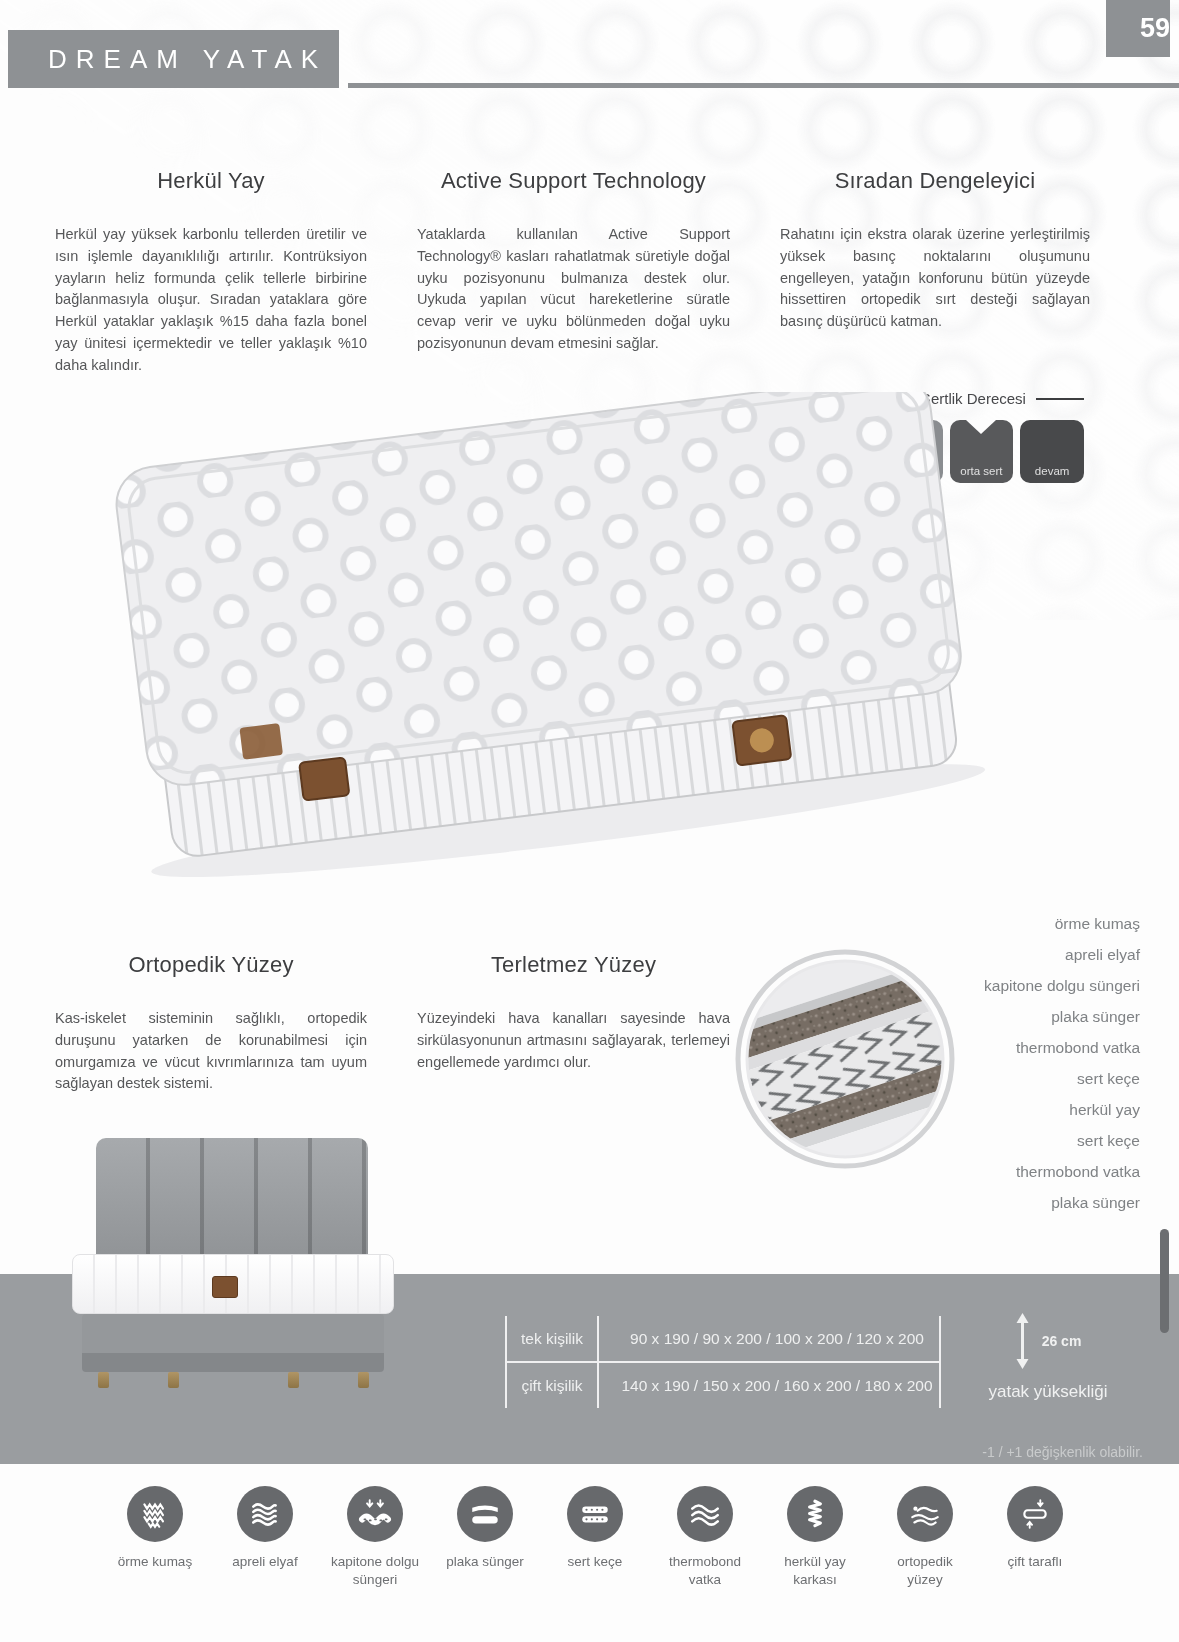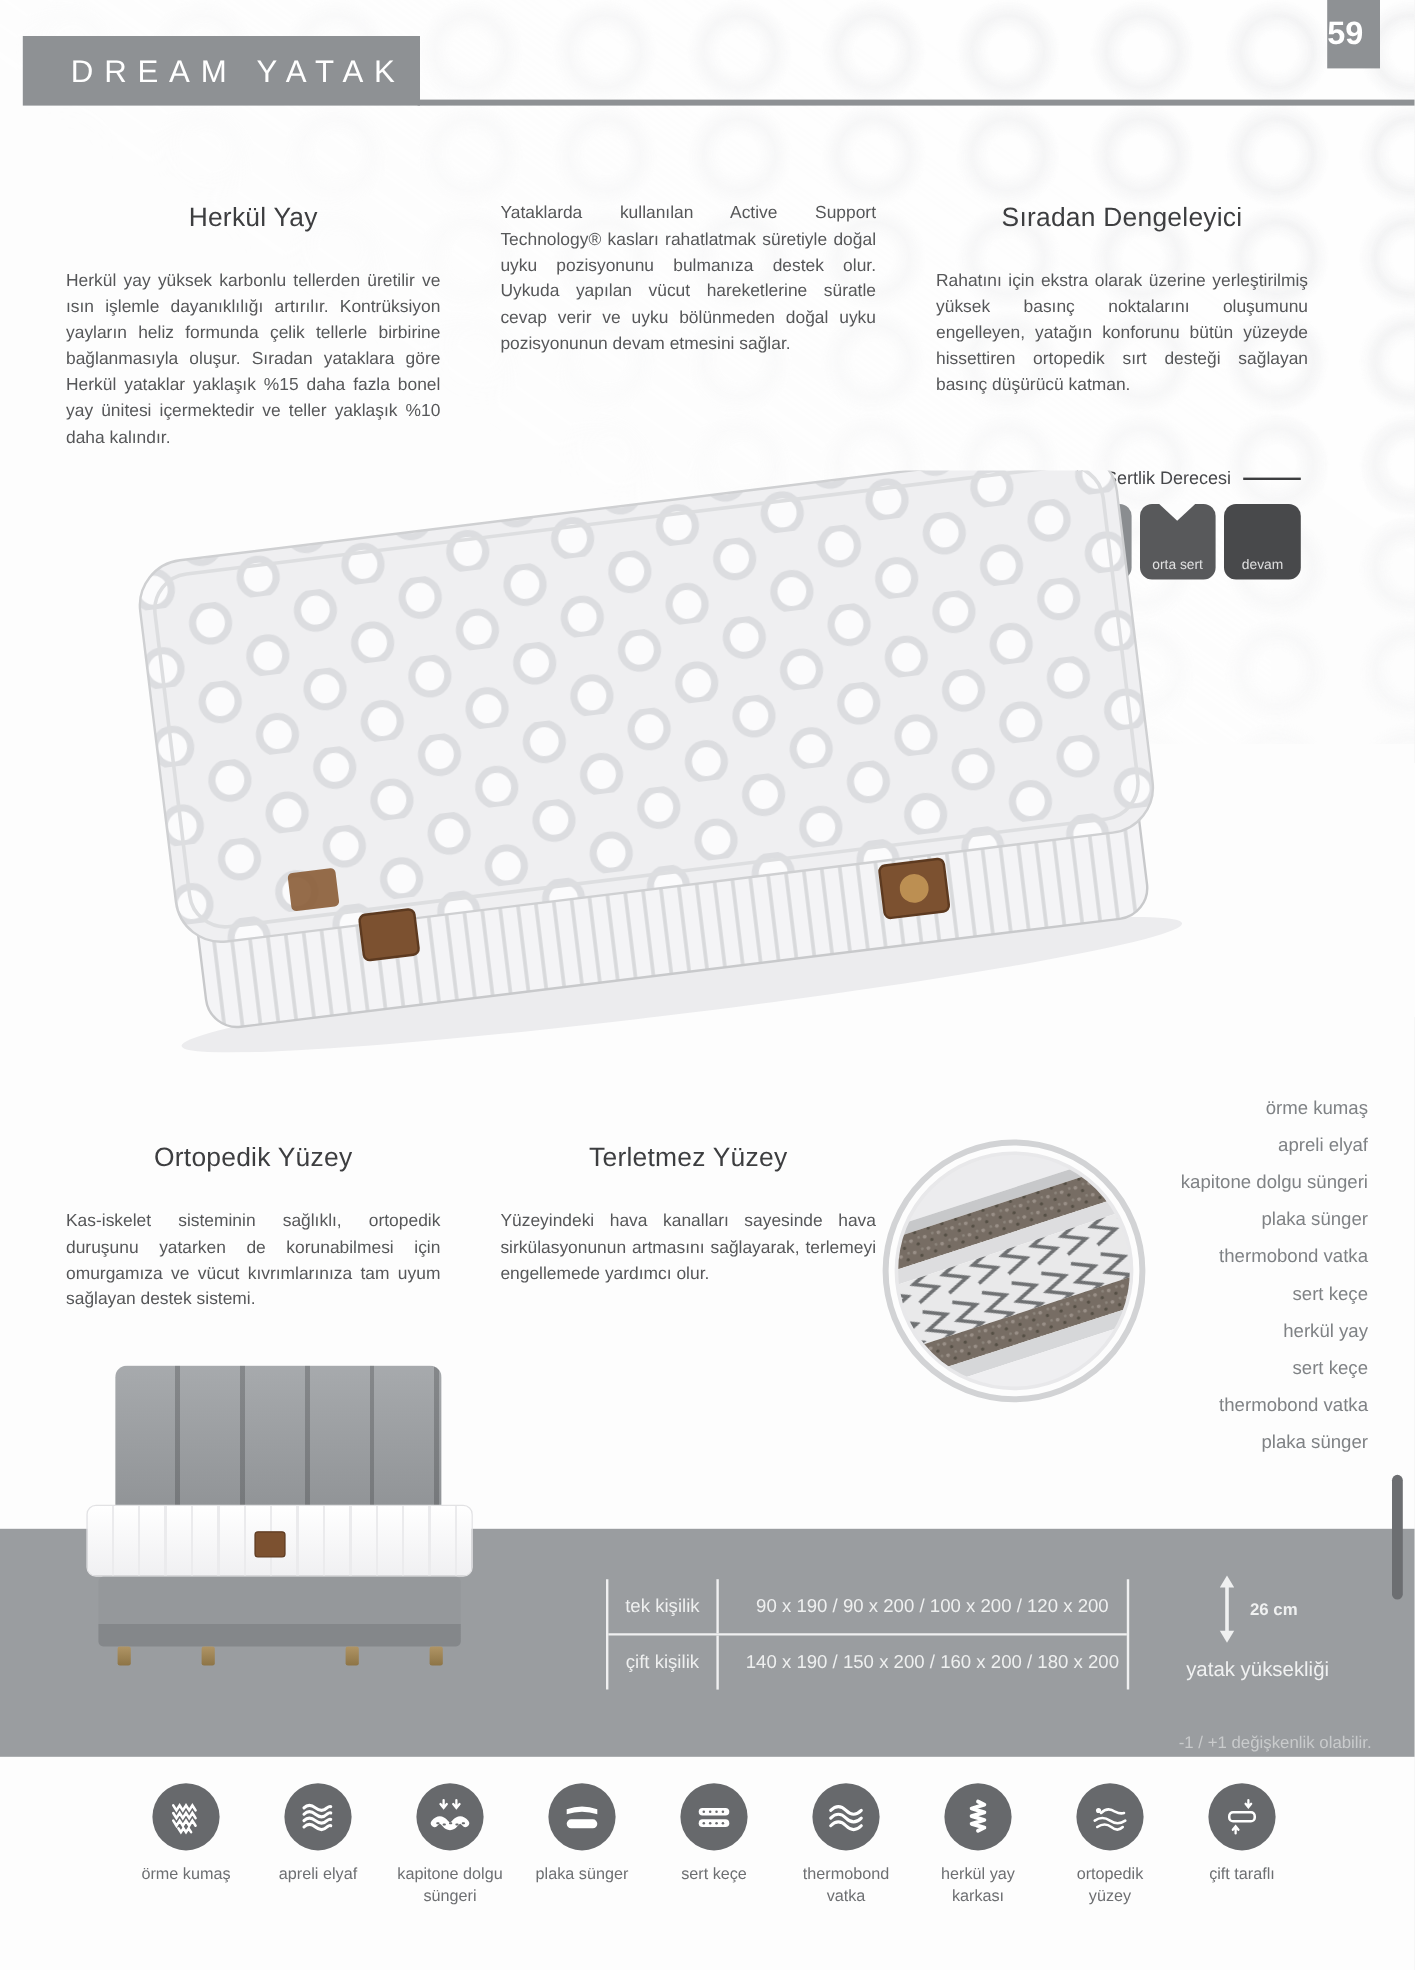--- a/index.html
+++ b/index.html
@@ -5,26 +5,26 @@
   html,body{margin:0;padding:0;background:#e9e9ea;}
   .page{position:relative;width:1179px;height:1642px;margin:0 auto;background:#fdfdfd;
         overflow:hidden;font-family:"Liberation Sans", sans-serif;}
   
   .texture{position:absolute;top:0;left:0;right:0;height:620px;pointer-events:none;
     background-image:radial-gradient(circle at 50% 50%, rgba(255,255,255,.95) 16px, rgba(222,223,226,.55) 30px, rgba(255,255,255,.95) 44px);
     background-size:112px 86px;opacity:.55;
     -webkit-mask-image:linear-gradient(215deg, rgba(0,0,0,.95) 18%, rgba(0,0,0,0) 62%);
     mask-image:linear-gradient(215deg, rgba(0,0,0,.95) 18%, rgba(0,0,0,0) 62%);}
   
-  .hdr-box{position:absolute;left:19px;top:30px;width:331px;height:58px;background:#8e9194;
+  .hdr-box{position:absolute;left:8px;top:30px;width:331px;height:58px;background:#8e9194;
     display:flex;align-items:center;padding-left:40px;box-sizing:border-box;}
   .hdr-box span{color:#fff;font-size:26px;font-weight:500;letter-spacing:9px;}
   .hdr-line{position:absolute;left:348px;top:83px;width:831px;height:5px;background:#8e9194;}
   .page-badge{position:absolute;left:1106px;top:0;width:44px;height:57px;background:#8e9194;
-    display:flex;align-items:center;justify-content:flex-start;color:#fff;font-size:27px;font-weight:bold;}
+    display:flex;align-items:center;justify-content:flex-end;color:#fff;font-size:27px;font-weight:bold;padding-left:20px;}
   
   .col{position:absolute;}
   .col h2{margin:0 0 30px 0;font-size:22px;font-weight:400;color:#3d3e40;text-align:center;letter-spacing:.2px;}
   .col p{margin:0;font-size:14.5px;line-height:1.5;color:#565759;text-align:justify;}
   
   .firm{position:absolute;left:808px;top:390px;width:276px;}
   .firm-title{display:flex;align-items:center;gap:10px;color:#46474a;font-size:15px;white-space:nowrap;}
   .firm-title .line{flex:1;height:2px;background:#3d3e40;}
   .firm-sq-row{display:flex;gap:7px;margin-top:13px;}
   .firm-sq{flex:1;height:63px;border-radius:10px;position:relative;}
@@ -91,20 +91,21 @@
   <div class="hdr-line"></div>
   <div class="page-badge">
     <span>59</span>
   </div>
 
   <div class="col" style="left:55px;top:168px;width:312px;">
     <h2>Herkül Yay</h2>
     <p>Herkül yay yüksek karbonlu tellerden üretilir ve ısın işlemle dayanıklılığı artırılır.  Kontrüksiyon yayların heliz formunda çelik tellerle birbirine bağlanmasıyla oluşur. Sıradan yataklara göre Herkül yataklar yaklaşık %15 daha fazla bonel yay ünitesi içermektedir ve teller yaklaşık %10 daha kalındır.</p>
   </div>
   <div class="col" style="left:417px;top:168px;width:313px;">
+    <h2>Active Support Technology</h2>
     <p>Yataklarda kullanılan Active Support Technology® kasları rahatlatmak süretiyle doğal uyku pozisyonunu bulmanıza destek olur. Uykuda yapılan vücut hareketlerine süratle cevap verir ve uyku bölünmeden doğal uyku pozisyonunun devam etmesini sağlar.</p>
   </div>
   <div class="col" style="left:780px;top:168px;width:310px;">
     <h2>Sıradan Dengeleyici</h2>
     <p>Rahatını için ekstra olarak üzerine yerleştirilmiş yüksek basınç noktalarını oluşumunu engelleyen, yatağın konforunu bütün yüzeyde hissettiren ortopedik sırt desteği sağlayan basınç düşürücü katman.</p>
   </div>
 
   <div class="firm">
     <div class="firm-title">
       <div class="line"></div>

